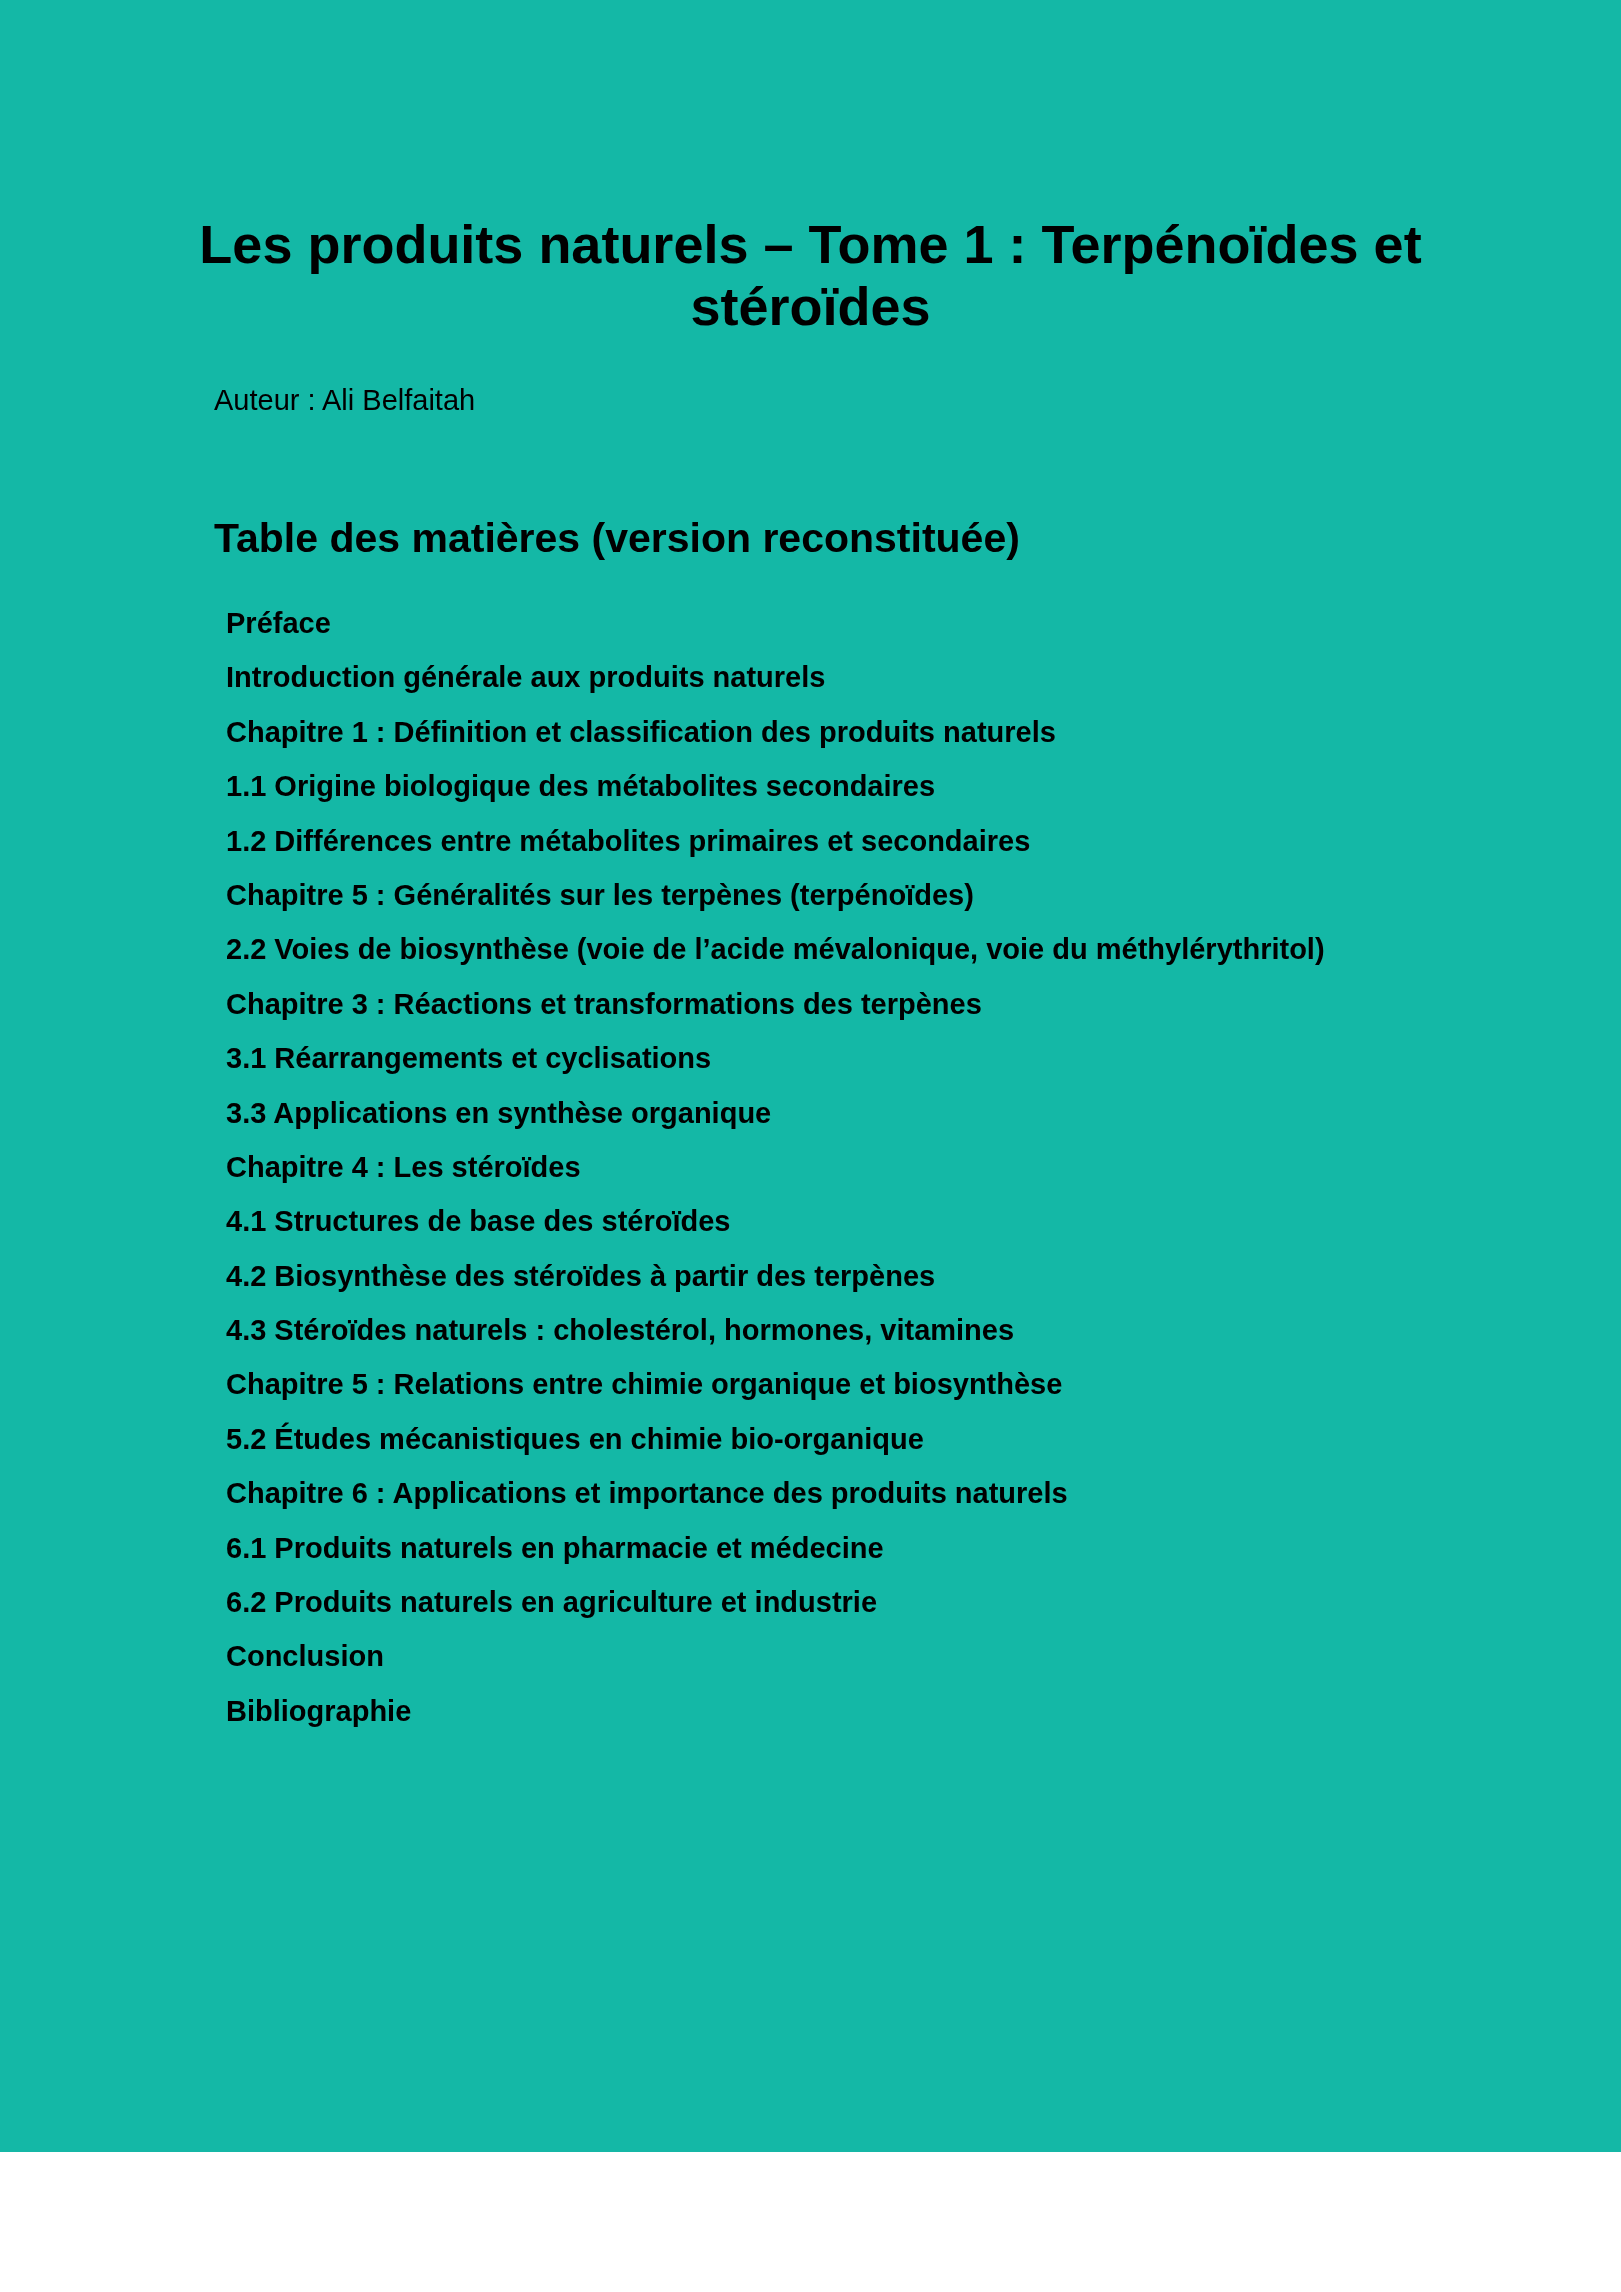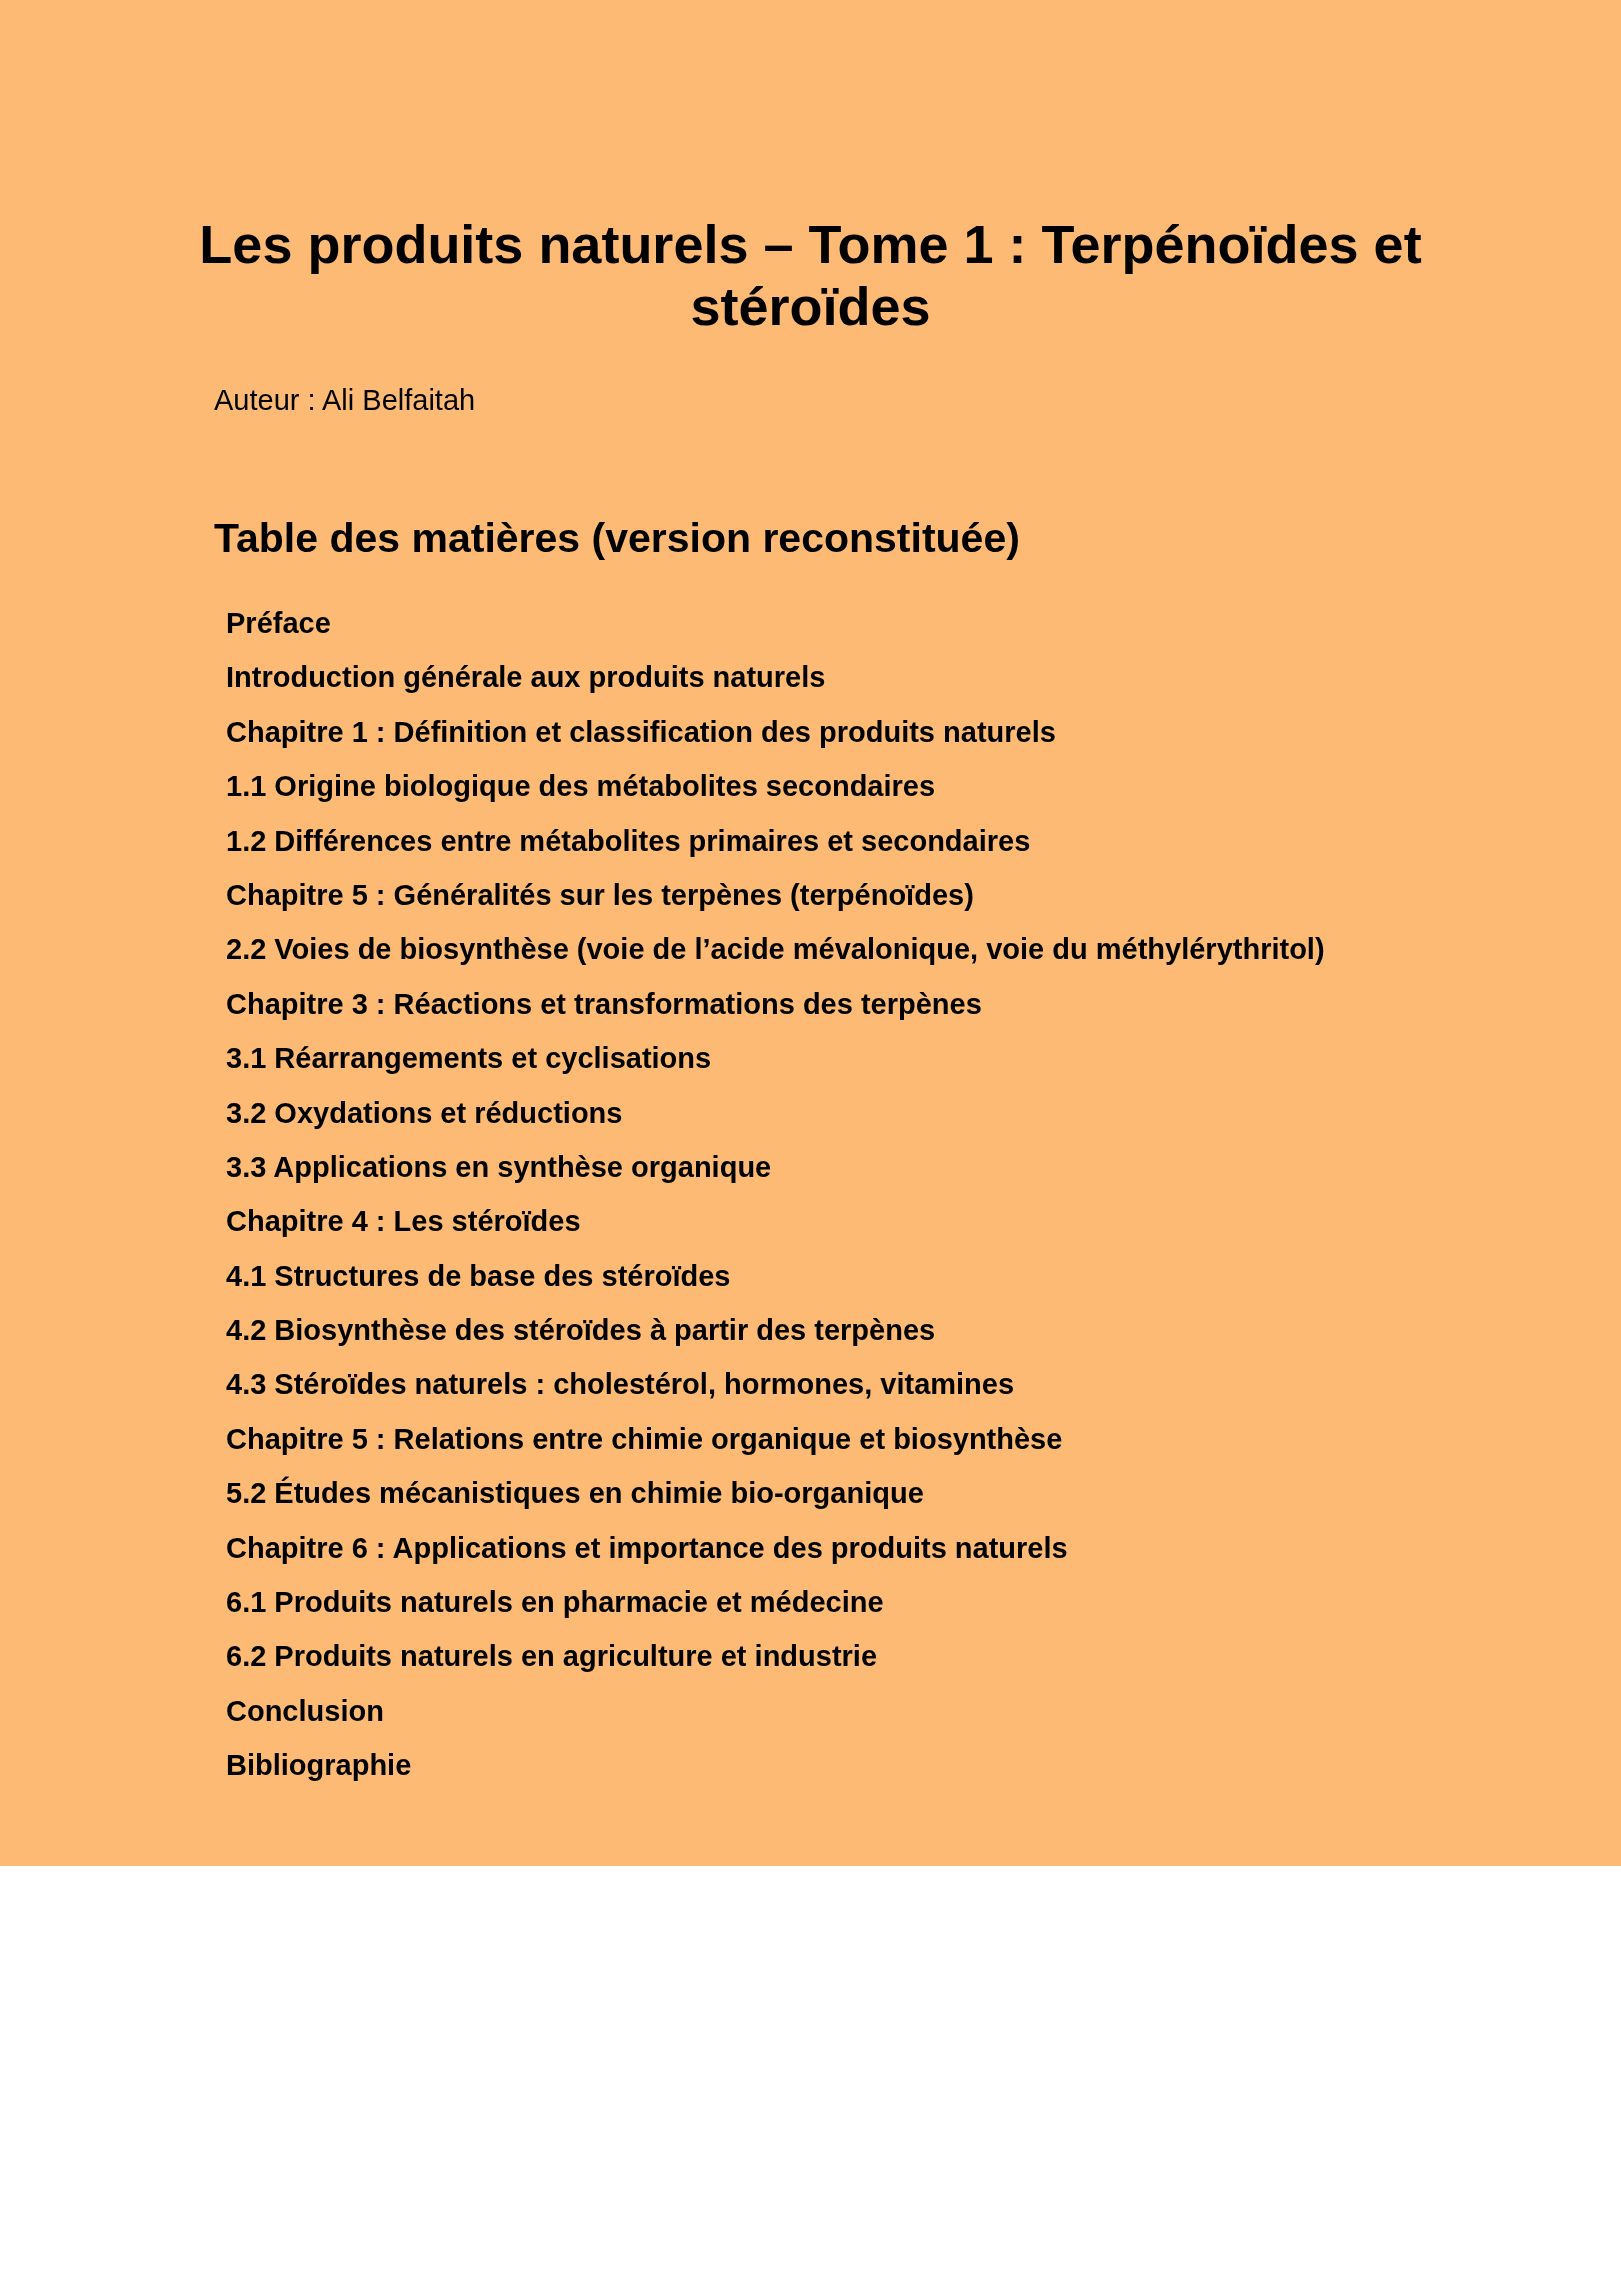--- a/index.html
+++ b/index.html
@@ -3,22 +3,22 @@
 <meta charset="utf-8">
 <style>
   html, body {
     margin: 0;
     padding: 0;
     background: #ffffff;
   }
   .page {
     position: relative;
     width: 1621px;
-    height: 1866px;
-    background: #fdba74;
+    height: 2152px;
+    background: #14b8a6;
     color: #000000;
     font-family: "Liberation Sans", "DejaVu Sans", sans-serif;
     overflow: hidden;
     box-sizing: border-box;
   }
   .doc-title {
     padding-top: 213px;
     margin: 0 127px;
     text-align: center;
     font-size: 54px;
@@ -67,21 +67,20 @@
   <div class="toc-list">
     <div class="toc-item">Préface</div>
     <div class="toc-item">Introduction générale aux produits naturels</div>
     <div class="toc-item">Chapitre 1 : Définition et classification des produits naturels</div>
     <div class="toc-item">1.1 Origine biologique des métabolites secondaires</div>
     <div class="toc-item">1.2 Différences entre métabolites primaires et secondaires</div>
     <div class="toc-item">Chapitre 5 : Généralités sur les terpènes (terpénoïdes)</div>
     <div class="toc-item">2.2 Voies de biosynthèse (voie de l’acide mévalonique, voie du méthylérythritol)</div>
     <div class="toc-item">Chapitre 3 : Réactions et transformations des terpènes</div>
     <div class="toc-item">3.1 Réarrangements et cyclisations</div>
-    <div class="toc-item">3.2 Oxydations et réductions</div>
     <div class="toc-item">3.3 Applications en synthèse organique</div>
     <div class="toc-item">Chapitre 4 : Les stéroïdes</div>
     <div class="toc-item">4.1 Structures de base des stéroïdes</div>
     <div class="toc-item">4.2 Biosynthèse des stéroïdes à partir des terpènes</div>
     <div class="toc-item">4.3 Stéroïdes naturels : cholestérol, hormones, vitamines</div>
     <div class="toc-item">Chapitre 5 : Relations entre chimie organique et biosynthèse</div>
     <div class="toc-item">5.2 Études mécanistiques en chimie bio-organique</div>
     <div class="toc-item">Chapitre 6 : Applications et importance des produits naturels</div>
     <div class="toc-item">6.1 Produits naturels en pharmacie et médecine</div>
     <div class="toc-item">6.2 Produits naturels en agriculture et industrie</div>

